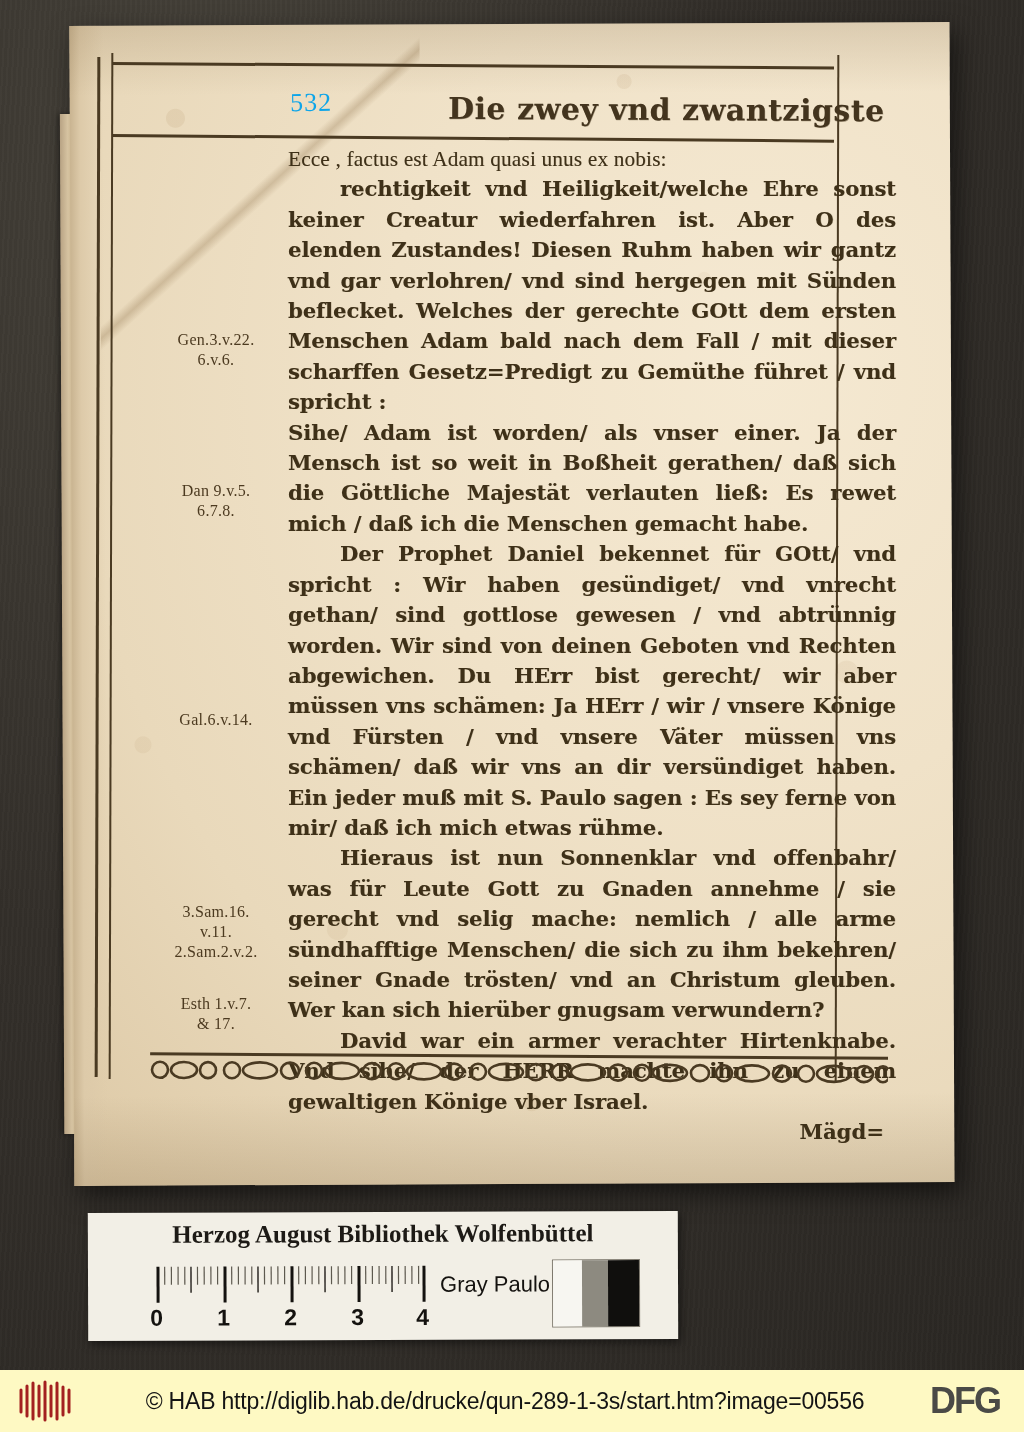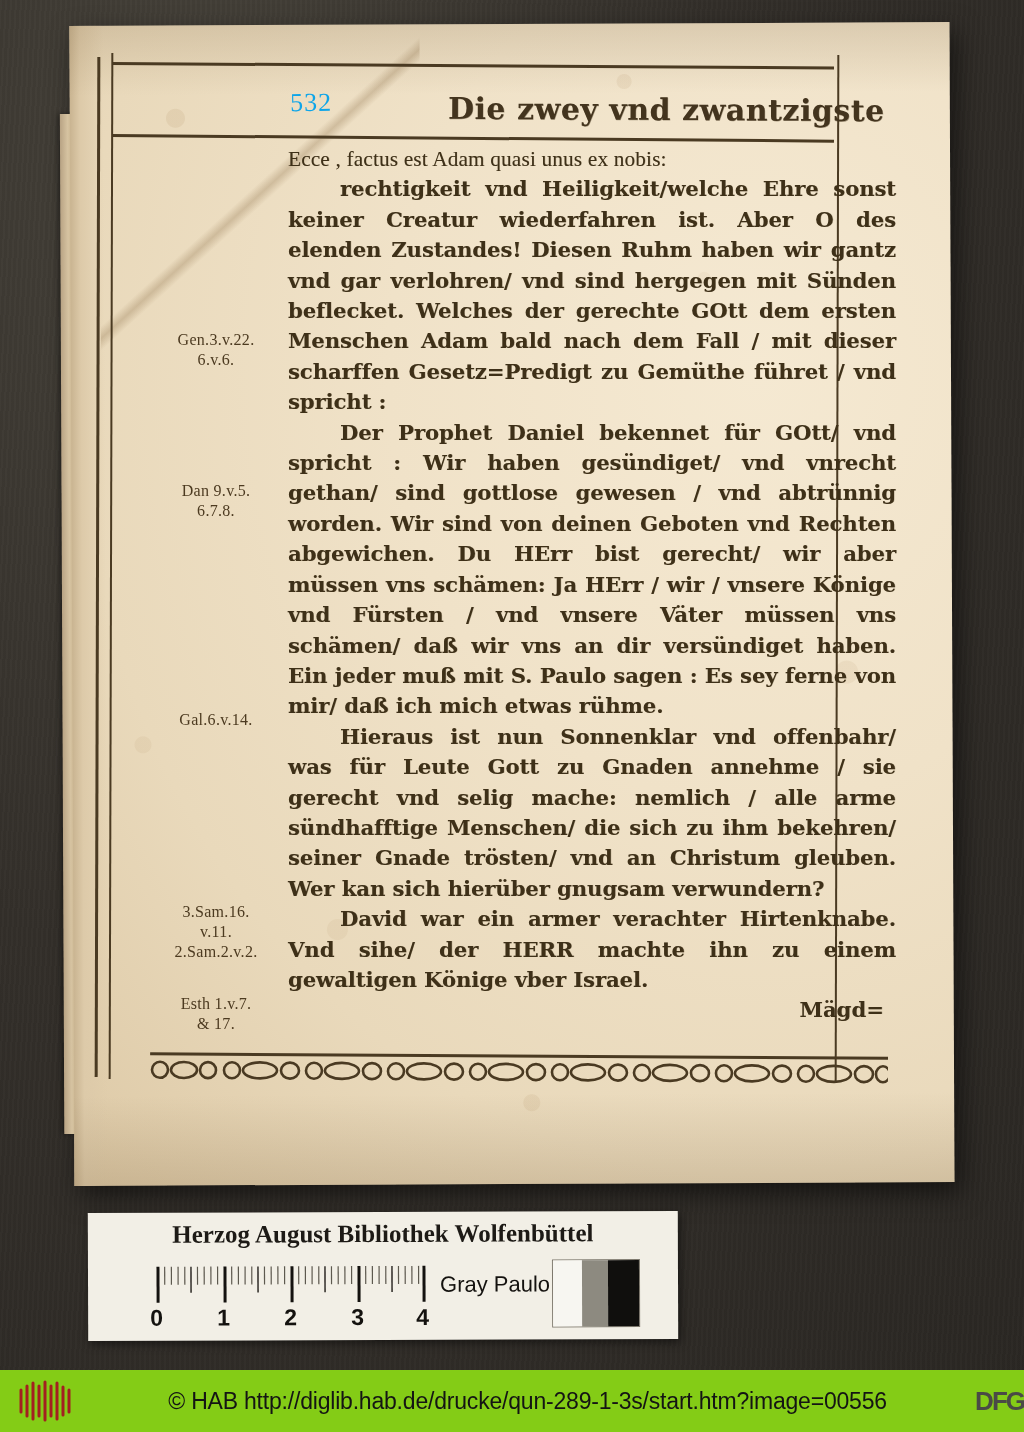--- a/index.html
+++ b/index.html
@@ -229,44 +229,44 @@
   .gp{ height:100%; }
   .gp.w{ width:34%; background:#f7f6f1; }
   .gp.m{ width:30%; background:#8d8a80; }
   .gp.k{ width:36%; background:#100f0d; }
 
   
   .footer{
     position:absolute;
     left:0; bottom:0;
     width:1024px; height:62px;
-    background:#84cc16;
+    background:#fef9c3;
     display:flex;
     align-items:center;
   }
   .footer-url{
     flex:1;
     text-align:center;
     font-family:"Liberation Sans", sans-serif;
     font-size:23px;
     color:#141414;
     letter-spacing:-.2px;
   }
   .hab-logo{
     width:66px; height:44px;
     margin-left:14px;
     display:block;
     flex:0 0 auto;
   }
   .dfg-logo{
     flex:0 0 auto;
-    margin-right:0;
+    margin-right:24px;
     font-family:"Liberation Sans", sans-serif;
     font-weight:700;
-    font-size:26px;
+    font-size:36px;
     color:#4a4a46;
     letter-spacing:-2px;
   }
 </style>
 </head>
 <body>
 
 <div class="backdrop"></div>
 
 <div class="leaf">
@@ -304,20 +304,21 @@
   </div>
   <div class="marginal" style="top:850px;">
     <span>Esth 1.v.7.</span>
     <span>&amp; 17.</span>
   </div>
 </div>
 
 <div class="body-col">
   <p class="para latin" style="text-indent:0;">Ecce , factus est Adam quasi unus ex nobis:</p>
   <p class="para">rechtigkeit vnd Heiligkeit/welche Ehre sonst keiner Creatur wiederfahren ist.  Aber O des elenden Zustandes! Diesen Ruhm haben wir gantz vnd gar verlohren/ vnd sind hergegen mit Sünden beflecket.    Welches der gerechte GOtt dem ersten Menschen Adam bald nach dem Fall / mit dieser scharffen Gesetz=Predigt zu Gemüthe führet / vnd spricht :</p>
+  <p class="para" style="text-indent:0;">Sihe/ Adam ist worden/ als vnser einer.   Ja der Mensch ist so weit in Boßheit gerathen/ daß sich die Göttliche Majestät verlauten ließ: Es rewet mich / daß ich die Menschen gemacht habe.</p>
   <p class="para">Der Prophet Daniel bekennet für GOtt/ vnd spricht : Wir haben gesündiget/ vnd vnrecht gethan/ sind gottlose gewesen / vnd abtrünnig worden.   Wir sind von deinen Geboten vnd Rechten abgewichen. Du HErr bist gerecht/ wir aber müssen vns schämen: Ja HErr / wir / vnsere Könige vnd Fürsten / vnd vnsere Väter müssen vns schämen/ daß wir vns an dir versündiget haben.   Ein jeder muß mit S. Paulo sagen : Es sey ferne von mir/ daß ich mich etwas rühme.</p>
   <p class="para">Hieraus ist nun Sonnenklar vnd offenbahr/ was für Leute Gott zu Gnaden annehme / sie gerecht vnd selig mache: nemlich / alle arme sündhafftige Menschen/ die sich zu ihm bekehren/ seiner Gnade trösten/ vnd an Christum gleuben. Wer kan sich hierüber gnugsam verwundern?</p>
   <p class="para">David war ein armer verachter Hirtenknabe. Vnd sihe/ der HERR machte ihn zu einem gewaltigen Könige vber Israel.</p>
   <p class="catchword">Mägd=</p>
 </div>
 
 <svg class="ornament" viewBox="0 0 738 34" preserveAspectRatio="none">
   <line x1="0" y1="4" x2="738" y2="4" stroke="#4a3a22" stroke-width="3"></line>
   <g fill="none" stroke="#4a3a22" stroke-width="2.6">
     <ellipse cx="10" cy="20" rx="8" ry="8"></ellipse>

